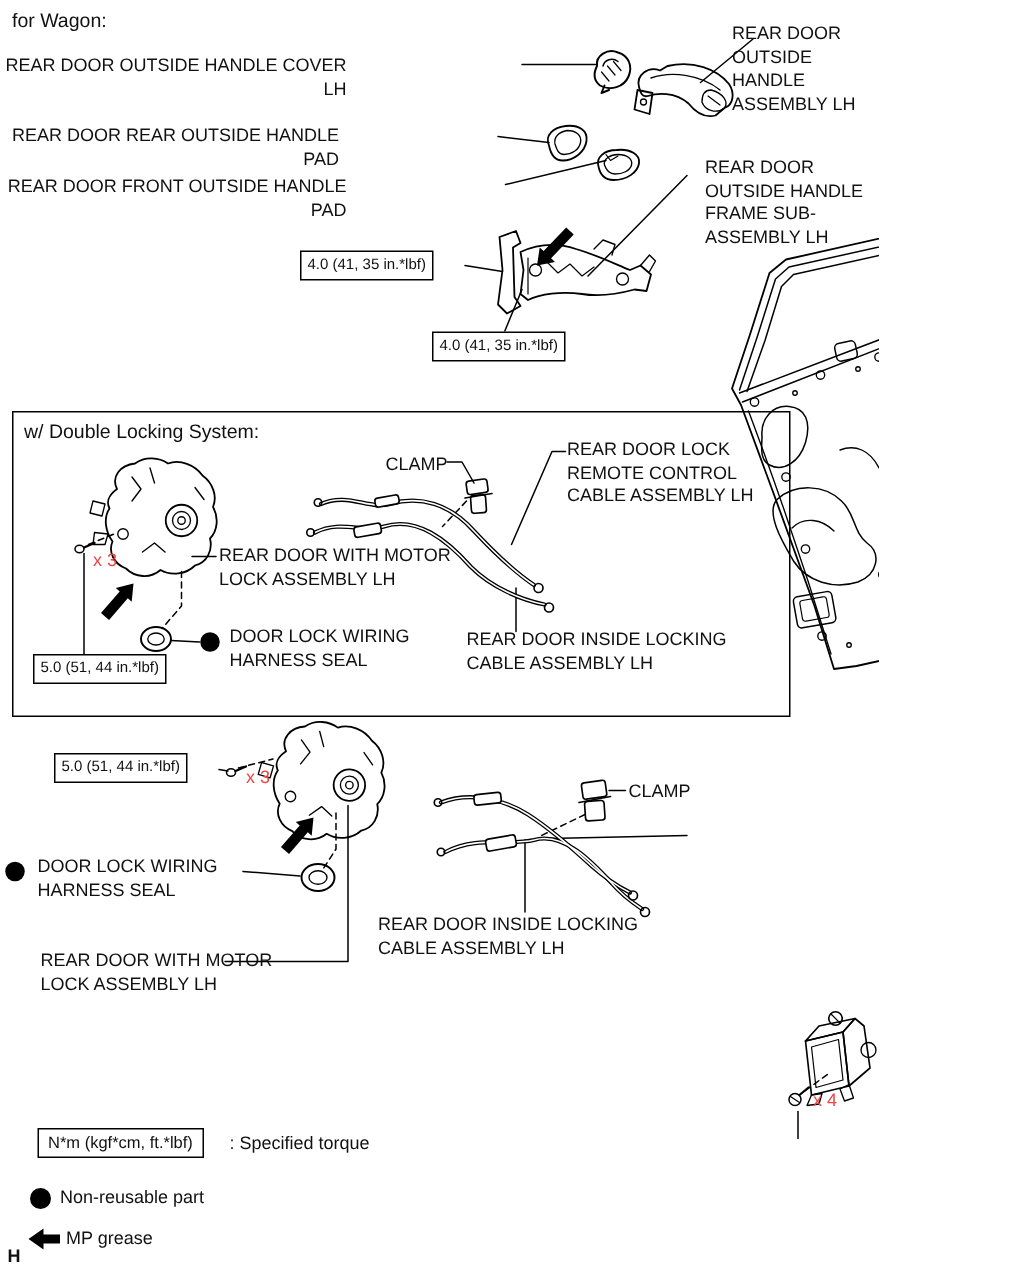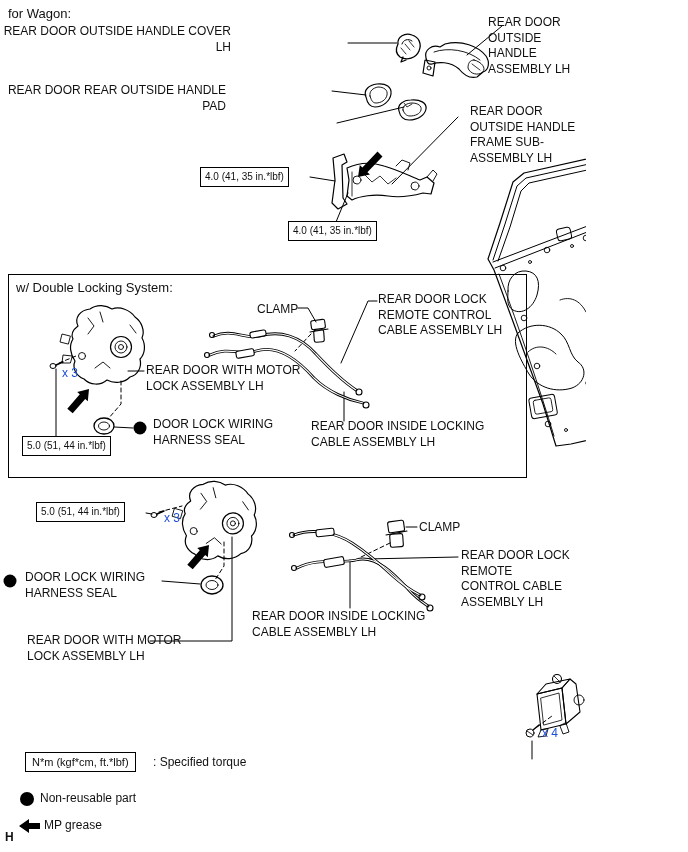--- a/index.html
+++ b/index.html
@@ -4,21 +4,21 @@
 <style>
   html,body{margin:0;padding:0;background:#fff;}
   .canvas{position:relative;width:586px;height:852px;background:#ffffff;
           font-family:"Liberation Sans",sans-serif;color:#000;overflow:hidden;}
   svg.art{position:absolute;left:0;top:0;}
   .lbl{position:absolute;font-size:12px;line-height:15.5px;white-space:pre-line;color:#111;}
   .lbl.r{text-align:right;}
   .cap{position:absolute;font-size:13px;color:#111;white-space:nowrap;}
   .tq{position:absolute;border:1px solid #000;font-size:10px;line-height:12px;
       padding:3px 4px;white-space:nowrap;background:#fff;color:#111;}
-  .qty{position:absolute;font-size:12px;color:#1d4ed8;white-space:nowrap;}
+  .qty{position:absolute;font-size:12px;color:#ef4444;white-space:nowrap;}
   .frame-box{position:absolute;border:1.5px solid #000;}
   .legend-text{position:absolute;font-size:12px;color:#111;white-space:nowrap;}
   .corner{position:absolute;font-size:12px;font-weight:bold;color:#111;}
 </style>
 </head>
 <body>
 
 <div class="canvas">
 
   <svg class="art" width="688" height="852" viewBox="0 0 688 852" fill="none" stroke="#000" stroke-width="1.1" stroke-linejoin="round" stroke-linecap="round">
@@ -255,24 +255,25 @@
       <line x1="527" y1="731" x2="533" y2="735" stroke-width="0.8"></line>
       <line x1="533" y1="730" x2="539" y2="725" stroke-width="1.5"></line>
     </g>
 
     <circle cx="27" cy="799" r="7" fill="#000" stroke="none"></circle>
     <polygon fill="#000" stroke="none" points="19,826 29,819 29,823 40,823 40,829 29,829 29,833"></polygon>
   </svg>
 
   <span class="cap" style="left:8px;top:6px;">for Wagon:</span>
 
-  <div class="lbl r" style="right:355px;top:24px;">REAR DOOR OUTSIDE HANDLE COVER LH</div>
+  <div class="lbl r" style="right:355px;top:36px;">REAR DOOR OUTSIDE HANDLE COVER LH</div>
   <div class="lbl" style="left:488px;top:15px;">REAR DOOR OUTSIDE
 HANDLE ASSEMBLY LH</div>
   <div class="lbl r" style="right:360px;top:83px;">REAR DOOR REAR OUTSIDE HANDLE PAD</div>
+  <div class="lbl r" style="right:355px;top:117px;">REAR DOOR FRONT OUTSIDE HANDLE PAD</div>
   <div class="lbl" style="left:470px;top:104px;">REAR DOOR OUTSIDE HANDLE
 FRAME SUB-ASSEMBLY LH</div>
   <div class="tq" style="left:200px;top:167px;">4.0 (41, 35 in.*lbf)</div>
   <div class="tq" style="left:288px;top:221px;">4.0 (41, 35 in.*lbf)</div>
 
   <div class="frame-box" style="left:8px;top:274px;width:517px;height:202px;"></div>
   <span class="cap" style="left:16px;top:280px;position:absolute;">w/ Double Locking System:</span>
   <div class="lbl" style="left:257px;top:302px;">CLAMP</div>
   <div class="lbl" style="left:378px;top:292px;">REAR DOOR LOCK
 REMOTE CONTROL
@@ -286,22 +287,20 @@
   <span class="qty" style="left:62px;top:366px;">x 3</span>
   <div class="tq" style="left:22px;top:436px;">5.0 (51, 44 in.*lbf)</div>
 
   <div class="tq" style="left:36px;top:502px;">5.0 (51, 44 in.*lbf)</div>
   <span class="qty" style="left:164px;top:511px;">x 3</span>
   <div class="lbl" style="left:25px;top:570px;">DOOR LOCK WIRING
 HARNESS SEAL</div>
   <div class="lbl" style="left:27px;top:633px;">REAR DOOR WITH MOTOR
 LOCK ASSEMBLY LH</div>
   <div class="lbl" style="left:419px;top:520px;">CLAMP</div>
-  <div class="lbl" style="left:461px;top:548px;">REAR DOOR LOCK REMOTE
-CONTROL CABLE ASSEMBLY LH</div>
   <div class="lbl" style="left:252px;top:609px;">REAR DOOR INSIDE LOCKING
 CABLE ASSEMBLY LH</div>
   <span class="qty" style="left:542px;top:726px;">x 4</span>
 
   <div class="tq" style="left:25px;top:752px;font-size:11px;padding:3px 6px;">N*m (kgf*cm, ft.*lbf)</div>
   <span class="legend-text" style="left:153px;top:755px;">: Specified torque</span>
   <span class="legend-text" style="left:40px;top:791px;">Non-reusable part</span>
   <span class="legend-text" style="left:44px;top:818px;">MP grease</span>
   <span class="corner" style="left:5px;top:830px;">H</span>
 

